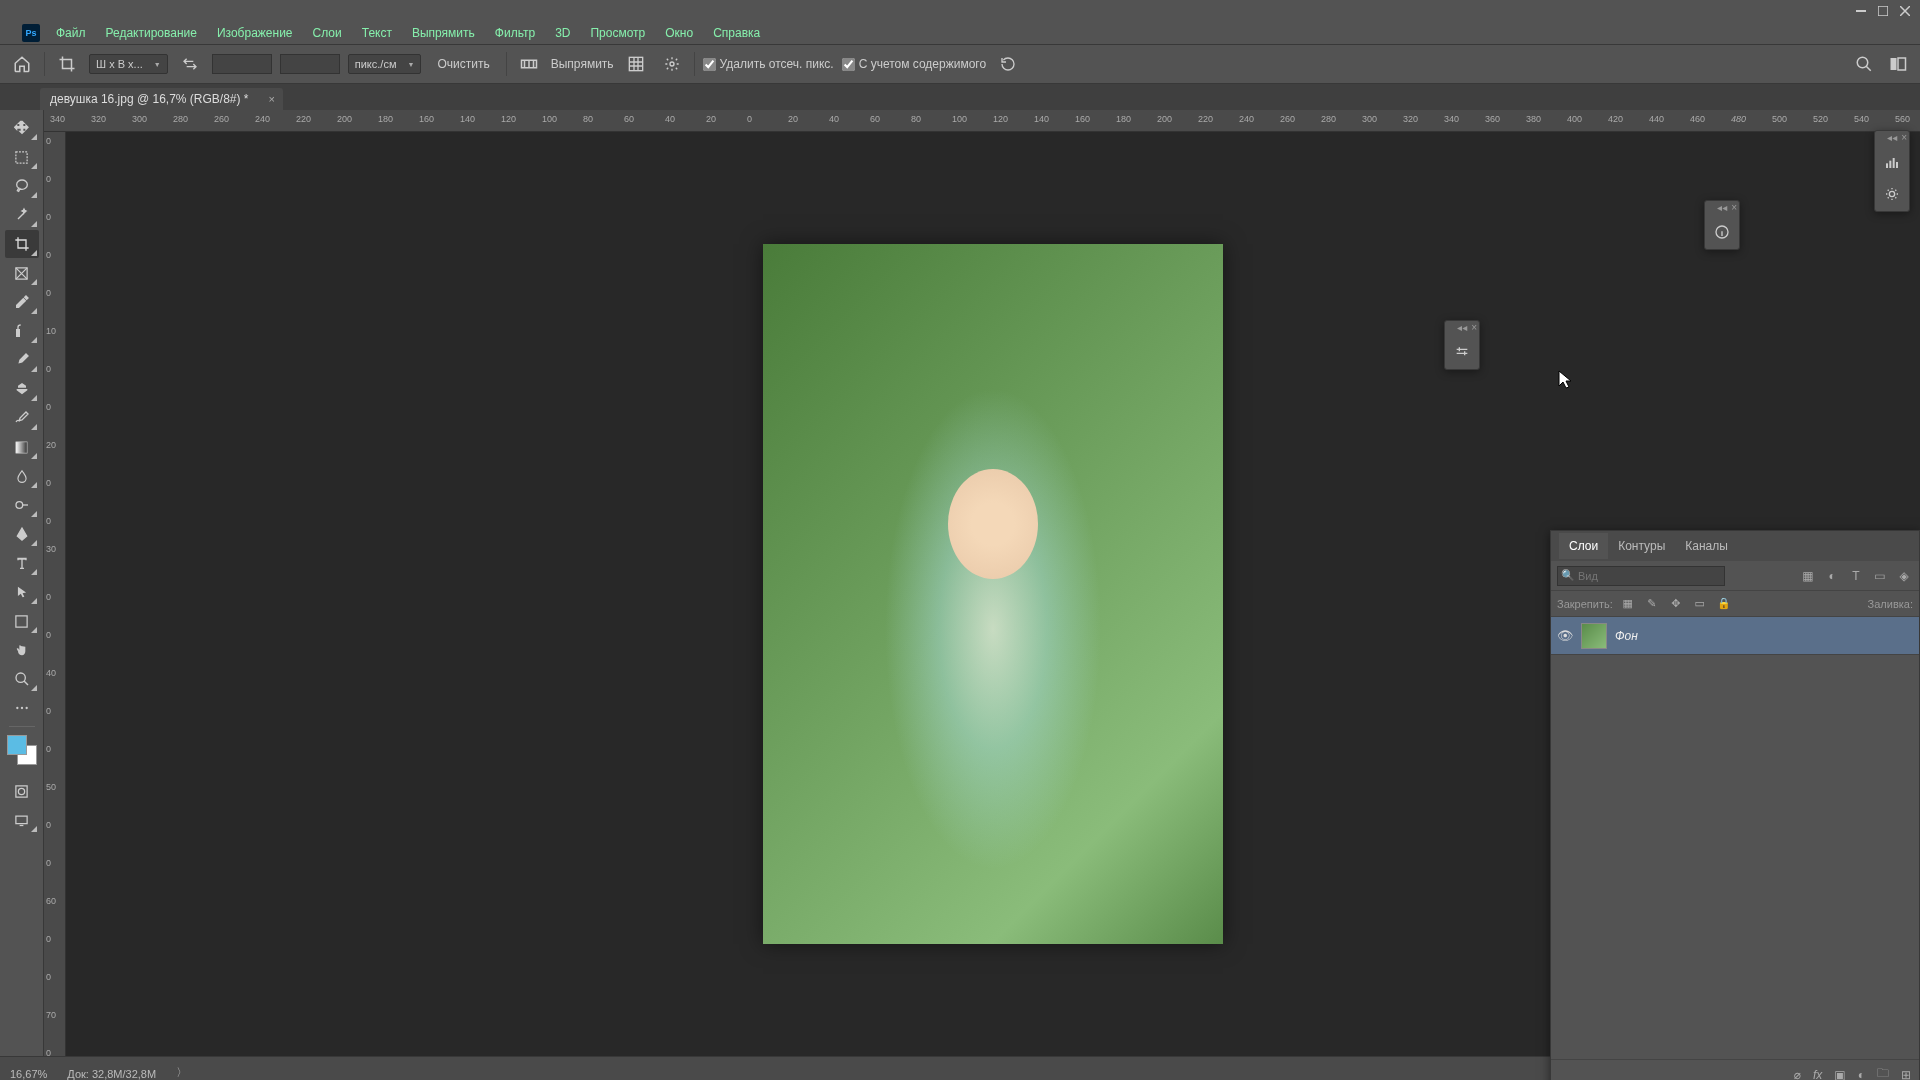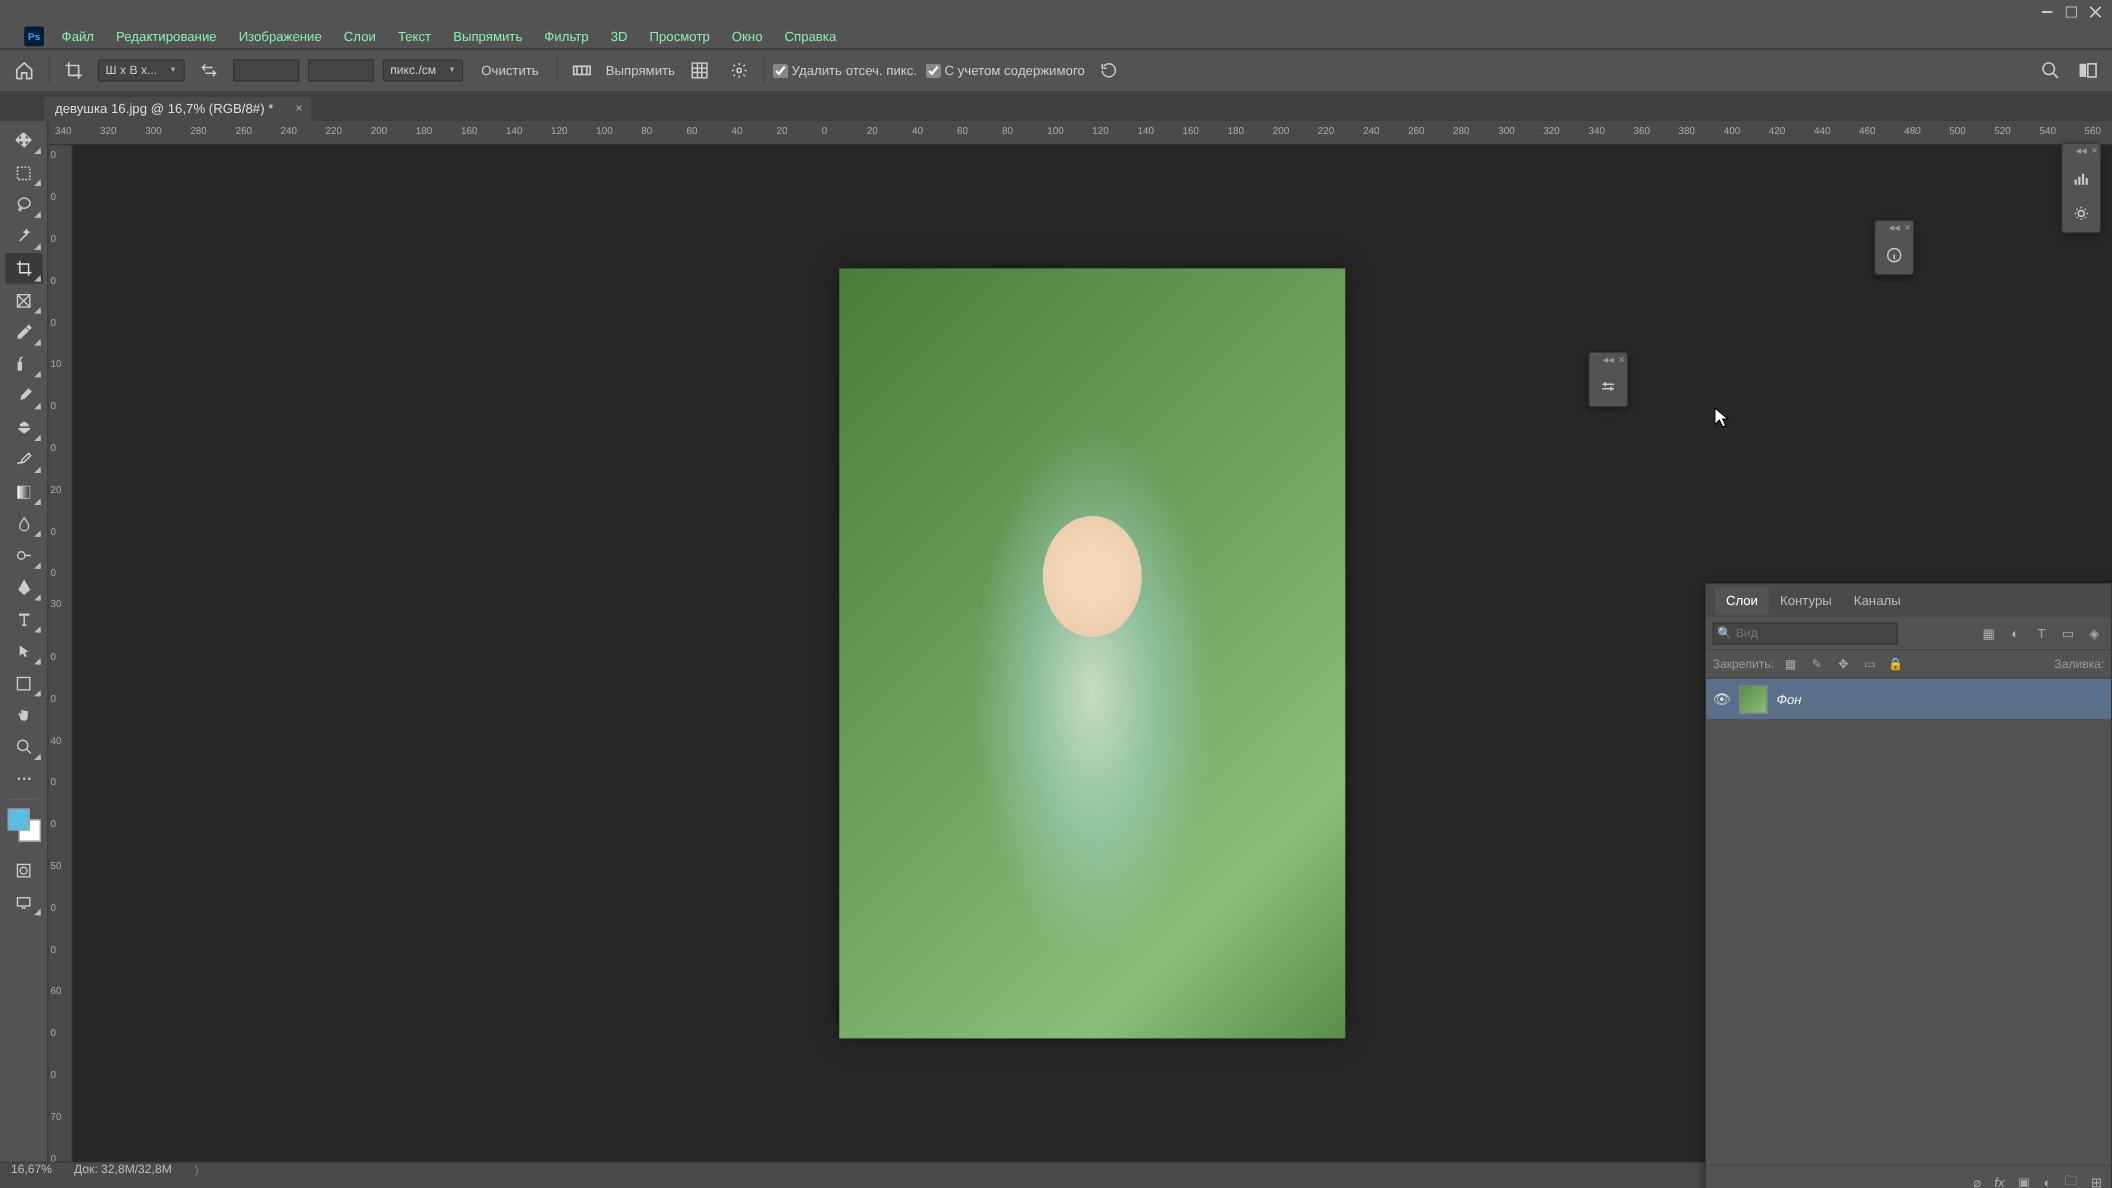--- a/index.html
+++ b/index.html
@@ -86,21 +86,21 @@
 .lp-lock-icons span{width:18px;height:18px;display:flex;align-items:center;justify-content:center;color:#aaa;cursor:pointer;font-size:11px}
 .lp-layers{flex:1;overflow:auto}
 .lp-layer{height:38px;display:flex;align-items:center;padding:0 6px;gap:8px;background:#5a6f8a;border-bottom:1px solid #444}
 .lp-eye{width:16px;color:#ddd;cursor:pointer;font-size:13px}
 .lp-thumb{width:26px;height:26px;background:linear-gradient(135deg,#5a8c4a,#8abc7a);border:1px solid #888}
 .lp-name{color:#eee;font-size:12px;font-style:italic}
 .lp-bottom{height:30px;border-top:1px solid #444;display:flex;align-items:center;justify-content:flex-end;padding:0 8px;gap:12px}
 .lp-bottom span{color:#aaa;font-size:12px;cursor:pointer}
 
 
-.statusbar{height:24px;background:#4a4a4a;border-top:1px solid #383838;display:flex;align-items:flex-start;padding:0 10px;gap:20px;color:#bbb;font-size:11px}
+.statusbar{height:24px;background:#4a4a4a;border-top:1px solid #383838;display:flex;align-items:flex-end;padding:0 10px;gap:20px;color:#bbb;font-size:11px}
 
 svg{pointer-events:none}
 </style>
 </head>
 <body>
 
 <div class="app">
 
   <div class="titlebar">
     <div class="win-btn">

